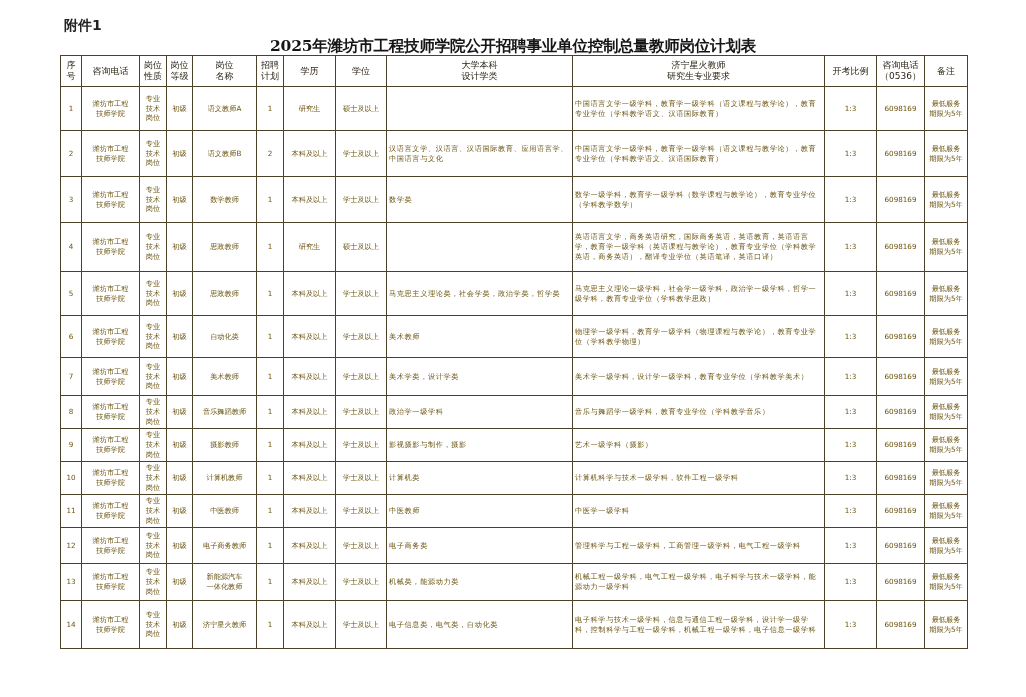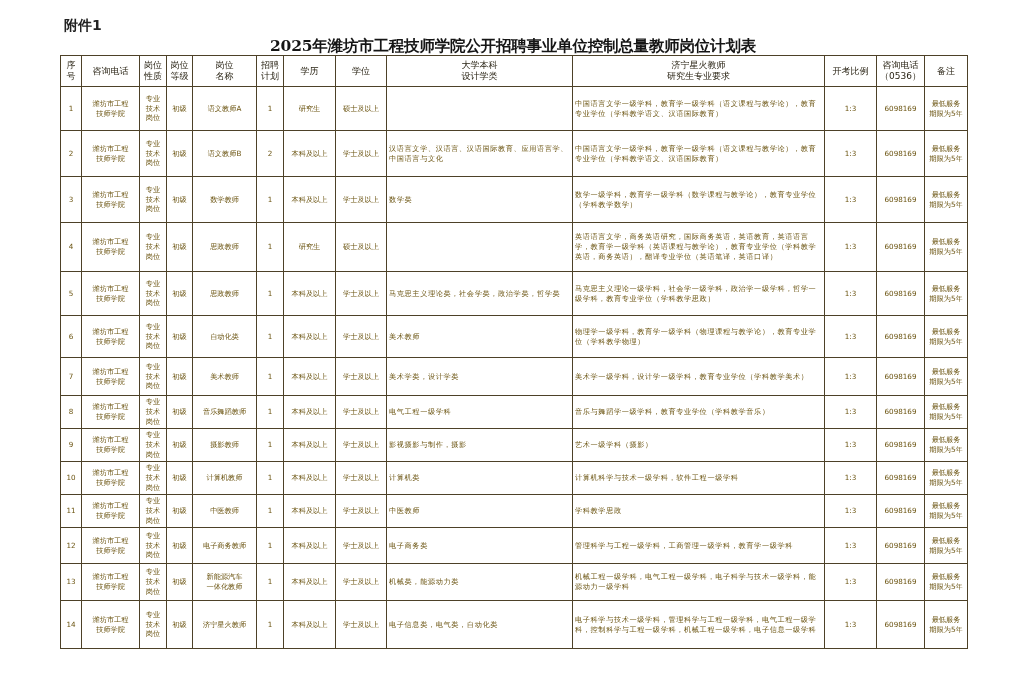--- a/index.html
+++ b/index.html
@@ -252,21 +252,21 @@
         <td class="v nl">潍坊市工程
 技师学院</td>
         <td class="v nl">专业
 技术
 岗位</td>
         <td class="c">初级</td>
         <td class="v nl">音乐舞蹈教师</td>
         <td class="c">1</td>
         <td class="c">本科及以上</td>
         <td class="c">学士及以上</td>
-        <td class="l">电气工程一级学科</td>
+        <td class="l">政治学一级学科</td>
         <td class="l">音乐与舞蹈学一级学科，教育专业学位（学科教学音乐）</td>
         <td class="c">1:3</td>
         <td class="c">6098169</td>
         <td class="note nl">最低服务
 期限为5年</td>
       </tr>
       <tr style="height: 33px;">
         <td class="c">9</td>
         <td class="v nl">潍坊市工程
 技师学院</td>
@@ -310,40 +310,40 @@
 技师学院</td>
         <td class="v nl">专业
 技术
 岗位</td>
         <td class="c">初级</td>
         <td class="v nl">中医教师</td>
         <td class="c">1</td>
         <td class="c">本科及以上</td>
         <td class="c">学士及以上</td>
         <td class="l">中医教师</td>
-        <td class="l">学科教学思政</td>
+        <td class="l">中医学一级学科</td>
         <td class="c">1:3</td>
         <td class="c">6098169</td>
         <td class="note nl">最低服务
 期限为5年</td>
       </tr>
       <tr style="height: 36px;">
         <td class="c">12</td>
         <td class="v nl">潍坊市工程
 技师学院</td>
         <td class="v nl">专业
 技术
 岗位</td>
         <td class="c">初级</td>
         <td class="v nl">电子商务教师</td>
         <td class="c">1</td>
         <td class="c">本科及以上</td>
         <td class="c">学士及以上</td>
         <td class="l">电子商务类</td>
-        <td class="l">管理科学与工程一级学科，工商管理一级学科，教育学一级学科</td>
+        <td class="l">管理科学与工程一级学科，工商管理一级学科，电气工程一级学科</td>
         <td class="c">1:3</td>
         <td class="c">6098169</td>
         <td class="note nl">最低服务
 期限为5年</td>
       </tr>
       <tr style="height: 37px;">
         <td class="c">13</td>
         <td class="v nl">潍坊市工程
 技师学院</td>
         <td class="v nl">专业
@@ -368,20 +368,20 @@
 技师学院</td>
         <td class="v nl">专业
 技术
 岗位</td>
         <td class="c">初级</td>
         <td class="v nl">济宁星火教师</td>
         <td class="c">1</td>
         <td class="c">本科及以上</td>
         <td class="c">学士及以上</td>
         <td class="l">电子信息类，电气类，自动化类</td>
-        <td class="l">电子科学与技术一级学科，管理科学与工程一级学科，电气工程一级学科，控制科学与工程一级学科，机械工程一级学科，电子信息一级学科</td>
+        <td class="l">电子科学与技术一级学科，信息与通信工程一级学科，设计学一级学科，控制科学与工程一级学科，机械工程一级学科，电子信息一级学科</td>
         <td class="c">1:3</td>
         <td class="c">6098169</td>
         <td class="note nl">最低服务
 期限为5年</td>
       </tr>
     </tbody>
 </table>
 
 </body></html>

